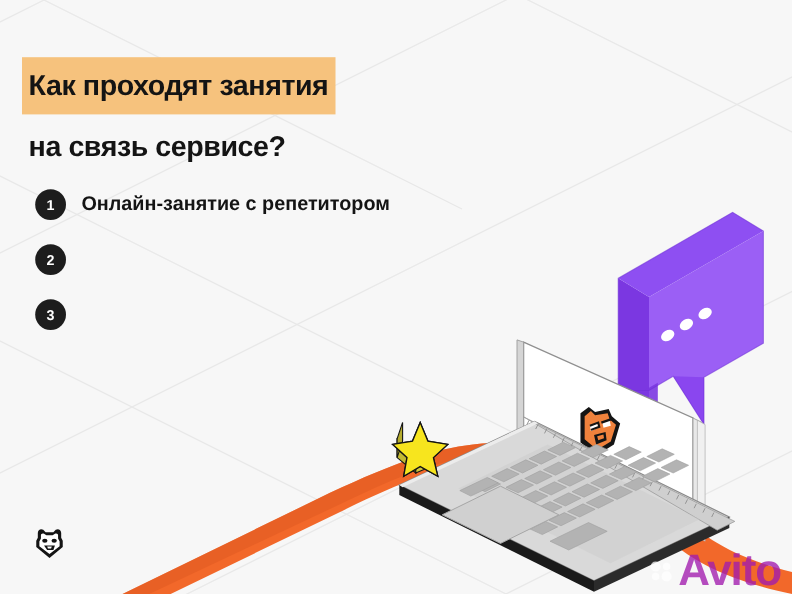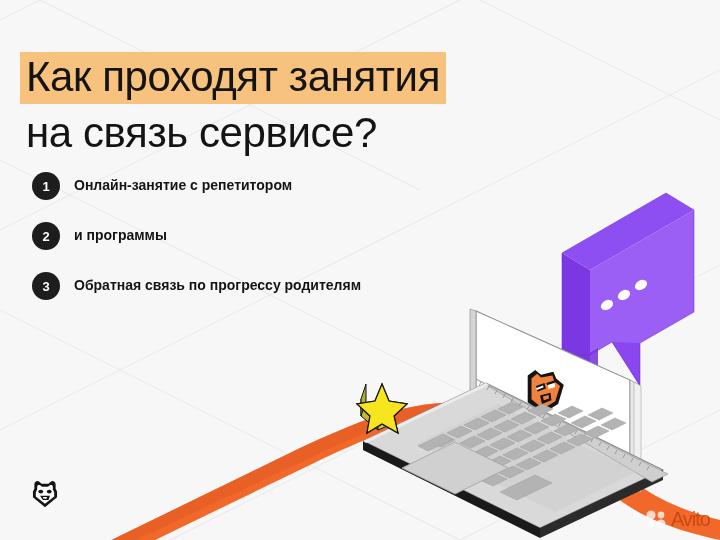--- a/index.html
+++ b/index.html
@@ -34,23 +34,23 @@
   
   .headline {
     position: absolute;
     left: 24px;
     top: 52px;
     width: 560px;
     z-index: 6;
   }
 
   .headline-line {
-    font-size: 42px;
+    font-size: 26px;
     line-height: 46px;
-    font-weight: normal;
+    font-weight: bold;
     color: #141414;
     letter-spacing: -0.4px;
     white-space: nowrap;
   }
 
   .headline-line.hl1 {
     display: inline-block;
     background: #f6c27d;
     padding: 2px 6px 4px 6px;
     margin-left: -4px;
@@ -86,21 +86,21 @@
     font-size: 13px;
     font-weight: bold;
     display: flex;
     align-items: center;
     justify-content: center;
     margin-top: 0px;
   }
 
   .item-text {
     margin-left: 14px;
-    font-size: 14px;
+    font-size: 18px;
     line-height: 20px;
     font-weight: bold;
     color: #141414;
     padding-top: 3px;
   }
 
   .item-text .l2 { display: block; }
 
   
   .illustration {
@@ -130,23 +130,23 @@
     z-index: 8;
     display: flex;
     align-items: center;
     gap: 4px;
     opacity: 0.78;
   }
 
   .wm-dots { display: block; }
 
   .wm-text {
-    font-size: 20px;
-    font-weight: normal;
-    color: #c2410c;
+    font-size: 40px;
+    font-weight: bold;
+    color: #a21caf;
     letter-spacing: -1px;
     line-height: 30px;
     text-shadow: 0 0 1px rgba(0,0,0,0.06);
   }
 </style>
 </head>
 <body>
 
 <div class="poster">
 
@@ -178,29 +178,25 @@
     <div class="list-item">
       <div class="badge">1</div>
       <div class="item-text">
         <span>Онлайн-занятие с репетитором</span>
       </div>
     </div>
 
     <div class="list-item">
       <div class="badge">2</div>
       <div class="item-text">
-        <span class="l2">и программы</span>
       </div>
     </div>
 
     <div class="list-item">
       <div class="badge">3</div>
-      <div class="item-text">
-        <span>Обратная связь по прогрессу родителям</span>
-      </div>
     </div>
 
   </div>
 
   <svg class="illustration" viewBox="0 0 720 540">
 
     <g>
       <path d="M 95 548
                L 300 448
                C 360 420, 395 408, 430 404

